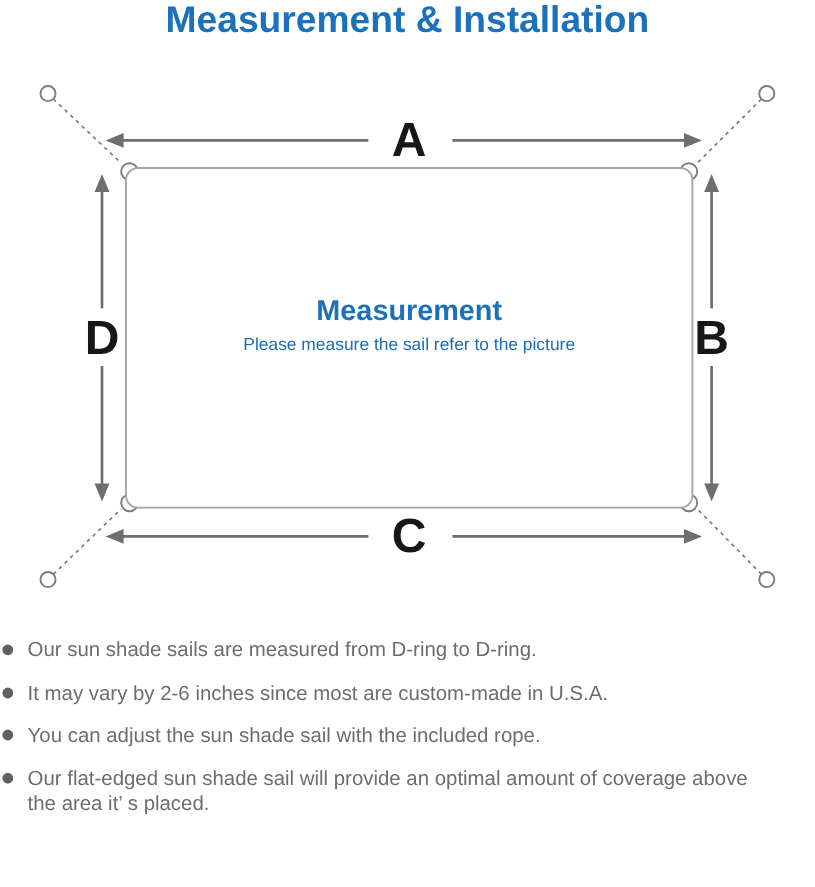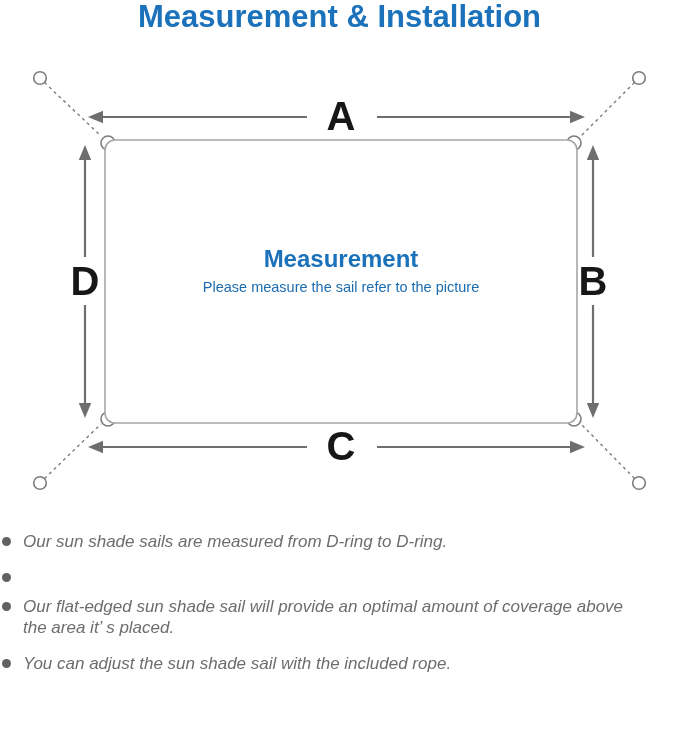--- a/index.html
+++ b/index.html
@@ -86,21 +86,20 @@
     border-radius: 50%;
     background: #616161;
     margin: 6px 12px 0 0;
   }
   .note-text {
     display: block;
     white-space: pre-line;
     font-size: 17px;
     line-height: 21.5px;
     color: #6d6d6d;
-    font-style: italic;
   }
 </style>
 </head>
 <body>
 
 <div class="page" style="--accent: #1b72ba;">
 
   <h1 class="title">Measurement &amp; Installation</h1>
 
   <svg class="diagram" width="679" height="465" viewBox="0 0 679 465" xmlns="http://www.w3.org/2000/svg">
@@ -158,25 +157,26 @@
     <circle class="ring" cx="639" cy="428" r="6.3"></circle>
   </svg>
 
   <div class="notes">
     <div class="note">
       <span class="dot"></span>
       <span class="note-text">Our sun shade sails are measured from D-ring to D-ring.</span>
     </div>
     <div class="note">
       <span class="dot"></span>
+      <span class="note-text">It may vary by 2-6 inches since most are custom-made in U.S.A.</span>
+    </div>
+    <div class="note">
+      <span class="dot"></span>
+      <span class="note-text">You can adjust the sun shade sail with the included rope.</span>
     </div>
     <div class="note">
       <span class="dot"></span>
       <span class="note-text">Our flat-edged sun shade sail will provide an optimal amount of coverage above
 the area it’ s placed.</span>
     </div>
-    <div class="note">
-      <span class="dot"></span>
-      <span class="note-text">You can adjust the sun shade sail with the included rope.</span>
-    </div>
   </div>
 
 </div>
 
 </body></html>

